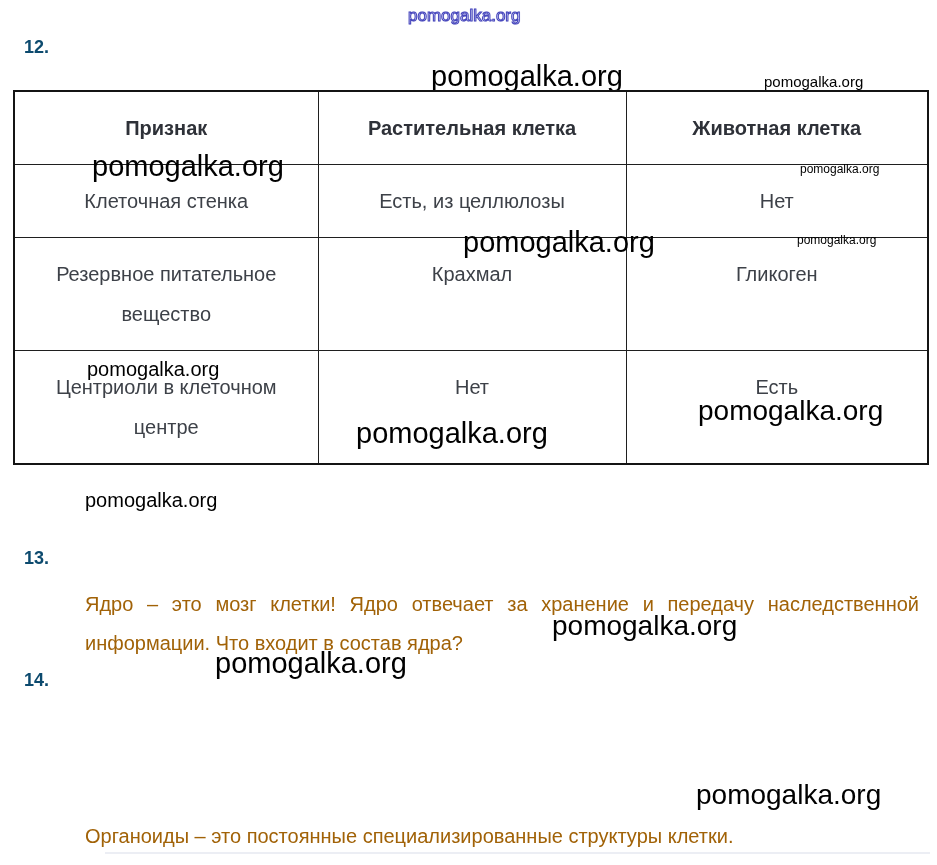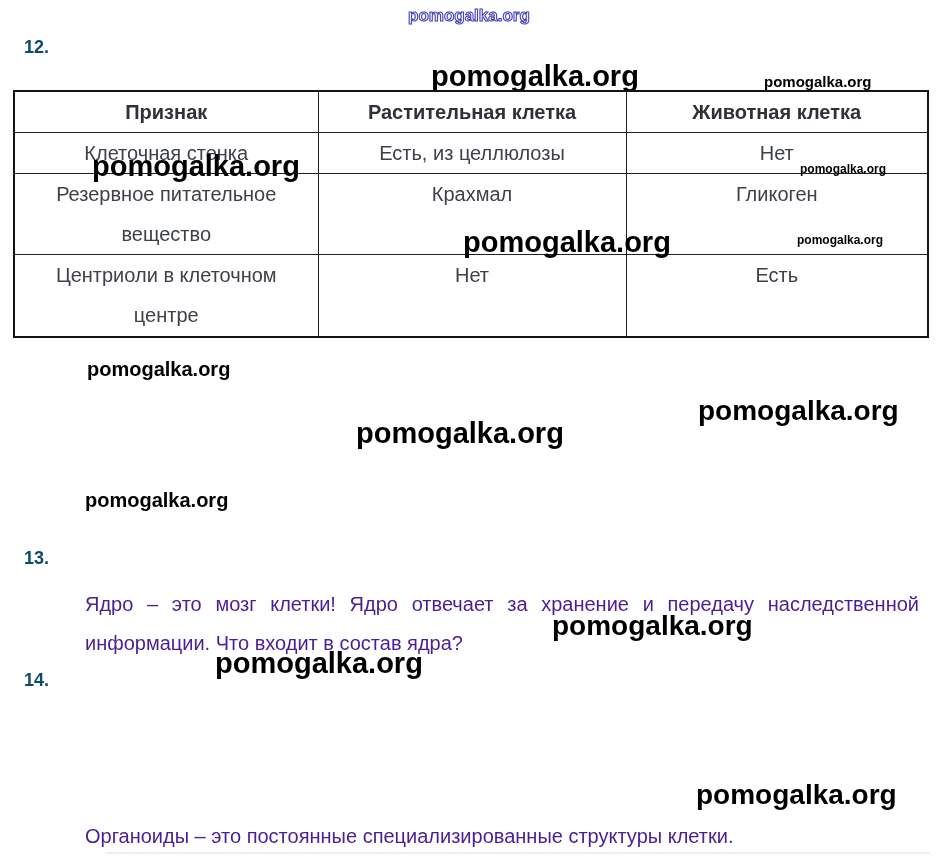--- a/index.html
+++ b/index.html
@@ -7,21 +7,21 @@
     position:relative;width:937px;height:865px;background:#ffffff;overflow:hidden;
     font-family:"Liberation Sans","DejaVu Sans",sans-serif;color:#3d4148;
   }
   
   .qnum{position:absolute;font-size:18px;font-weight:bold;color:#0c4a6e;}
   #num12{left:24px;top:37px;}
   #num13{left:24px;top:548px;}
   #num14{left:24px;top:670px;}
 
   
-  .wm{position:absolute;font-weight:bold;color:#000;white-space:nowrap;line-height:1;}
+  .wm{position:absolute;font-weight:normal;color:#000;white-space:nowrap;line-height:1;}
   .wm-blue{
     color:#eef0ff;
     -webkit-text-stroke:1px #4444bb;
     text-shadow:0 0 1px #4444bb;
   }
   #wm1{left:408px;top:7px;font-size:17px;}
   #wm2{left:431px;top:62px;font-size:29px;}
   #wm3{left:764px;top:74px;font-size:15px;}
   #wm4{left:92px;top:152px;font-size:29px;}
   #wm5{left:800px;top:163px;font-size:12px;}
@@ -40,33 +40,33 @@
     position:absolute;left:13px;top:90px;width:914px;
     border-collapse:collapse;table-layout:fixed;
     font-size:20px;color:#3d4148;
   }
   #cmp-table col.c1{width:304px;}
   #cmp-table col.c2{width:308px;}
   #cmp-table col.c3{width:302px;}
   #cmp-table th,#cmp-table td{
     border:1px solid #1f1f1f;
     text-align:center;vertical-align:top;
-    padding:0 4px;line-height:40px;
+    padding:16px 4px;line-height:40px;
     white-space:pre-line;overflow:hidden;
   }
   #cmp-table{border:2px solid #141414;}
   #cmp-table th{font-weight:bold;color:#2e3138;height:40px;}
   #cmp-table tr.r1{height:41px;margin-left:28px;}
   #cmp-table tr.r2{height:75px;}
   #cmp-table tr.r3{height:124px;}
   #cmp-table tr.r4{height:82px;}
   #cmp-table tr.r5{height:39px;}
 
   
-  .para{position:absolute;left:85px;width:834px;font-size:20px;color:#4c1d95;}
+  .para{position:absolute;left:85px;width:834px;font-size:20px;color:#a16207;}
   #p13{top:585px;}
   #p13 .line{height:39px;line-height:39px;}
   #p14a{top:705px;}
   #p14a .line{height:37px;line-height:37px;}
   #p14b{top:821px;height:30px;line-height:30px;}
   .jl{text-align:justify;text-align-last:justify;}
   .line{white-space:nowrap;overflow:hidden;}
   .jl{white-space:normal;}
 
   

